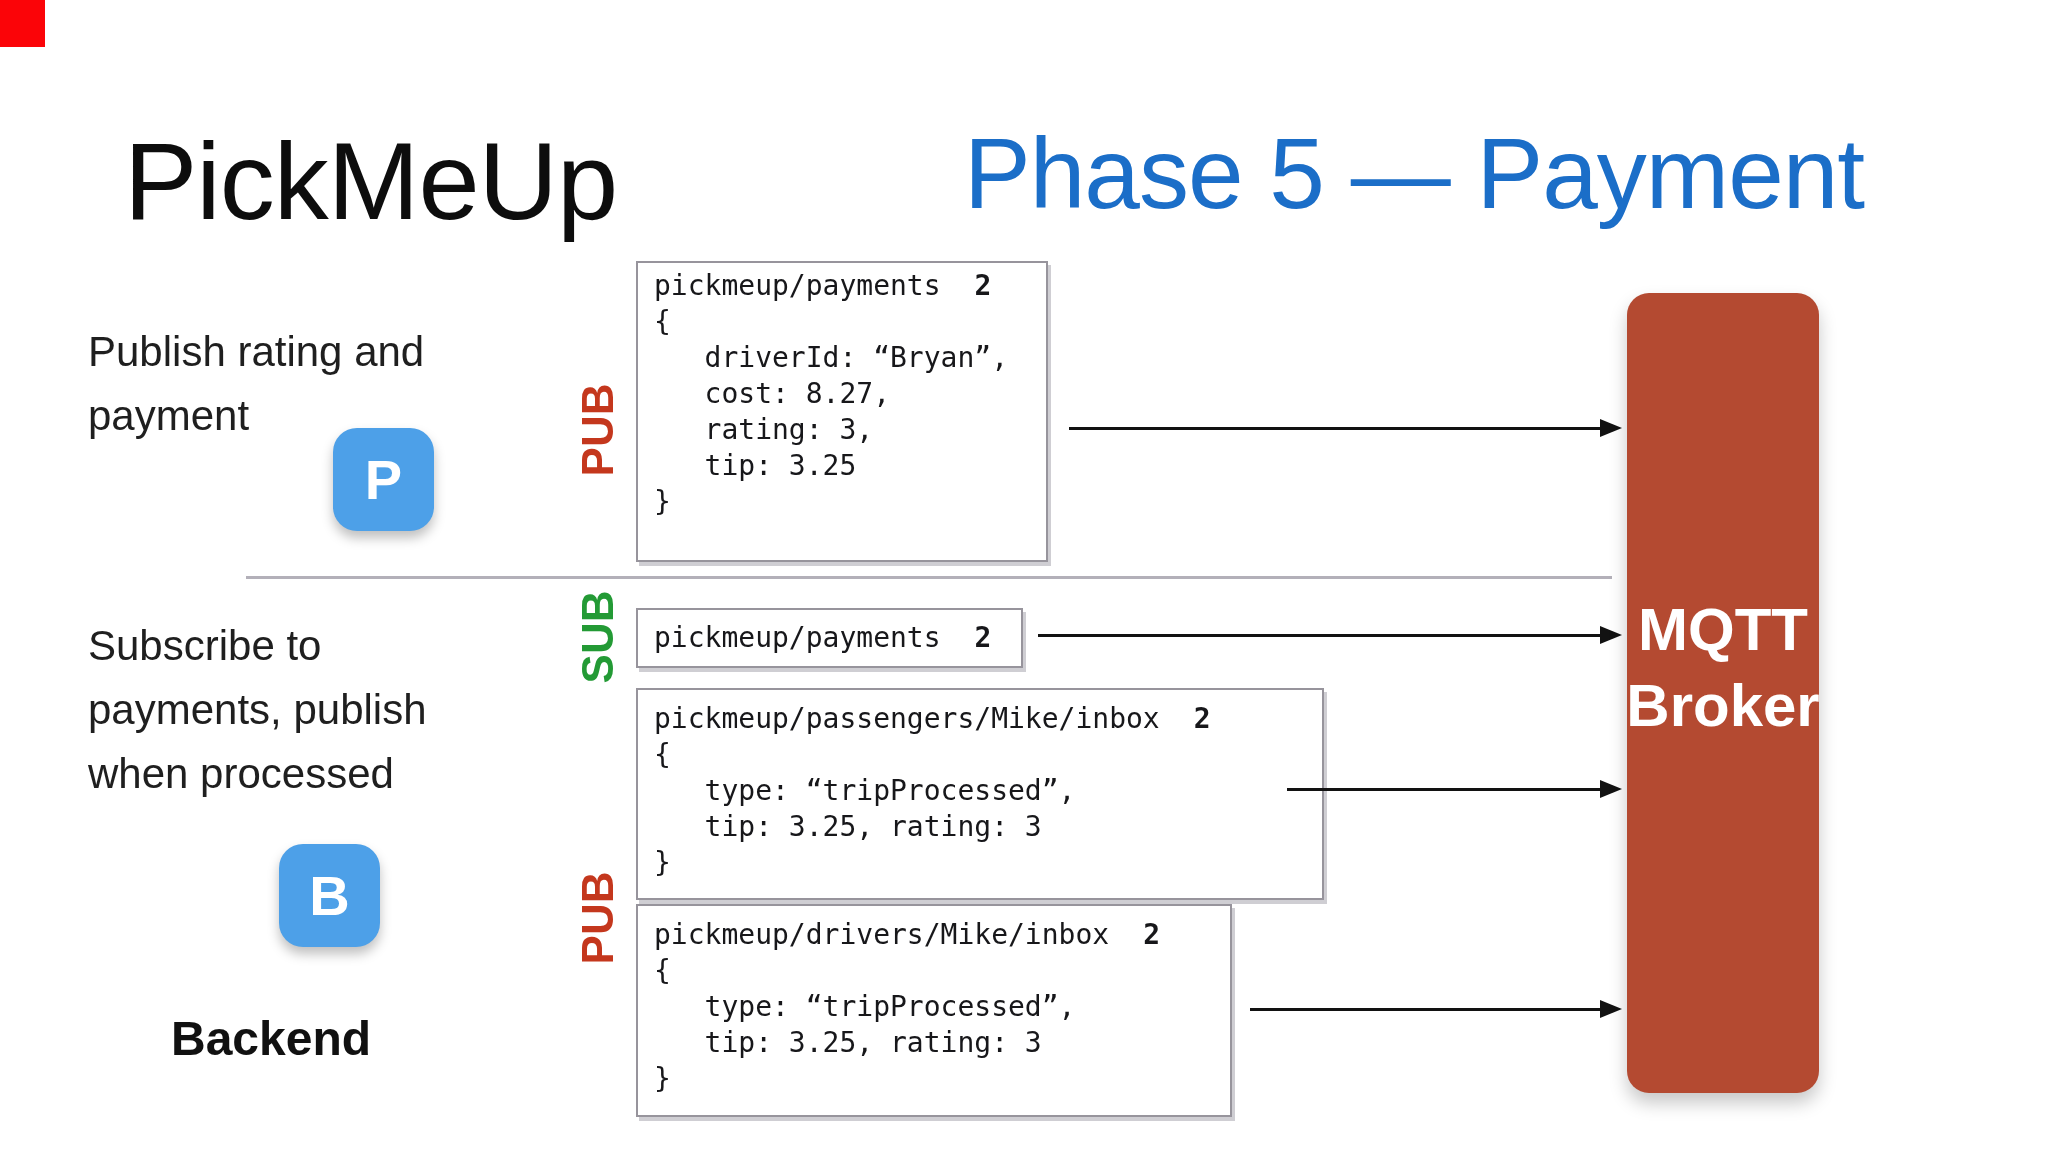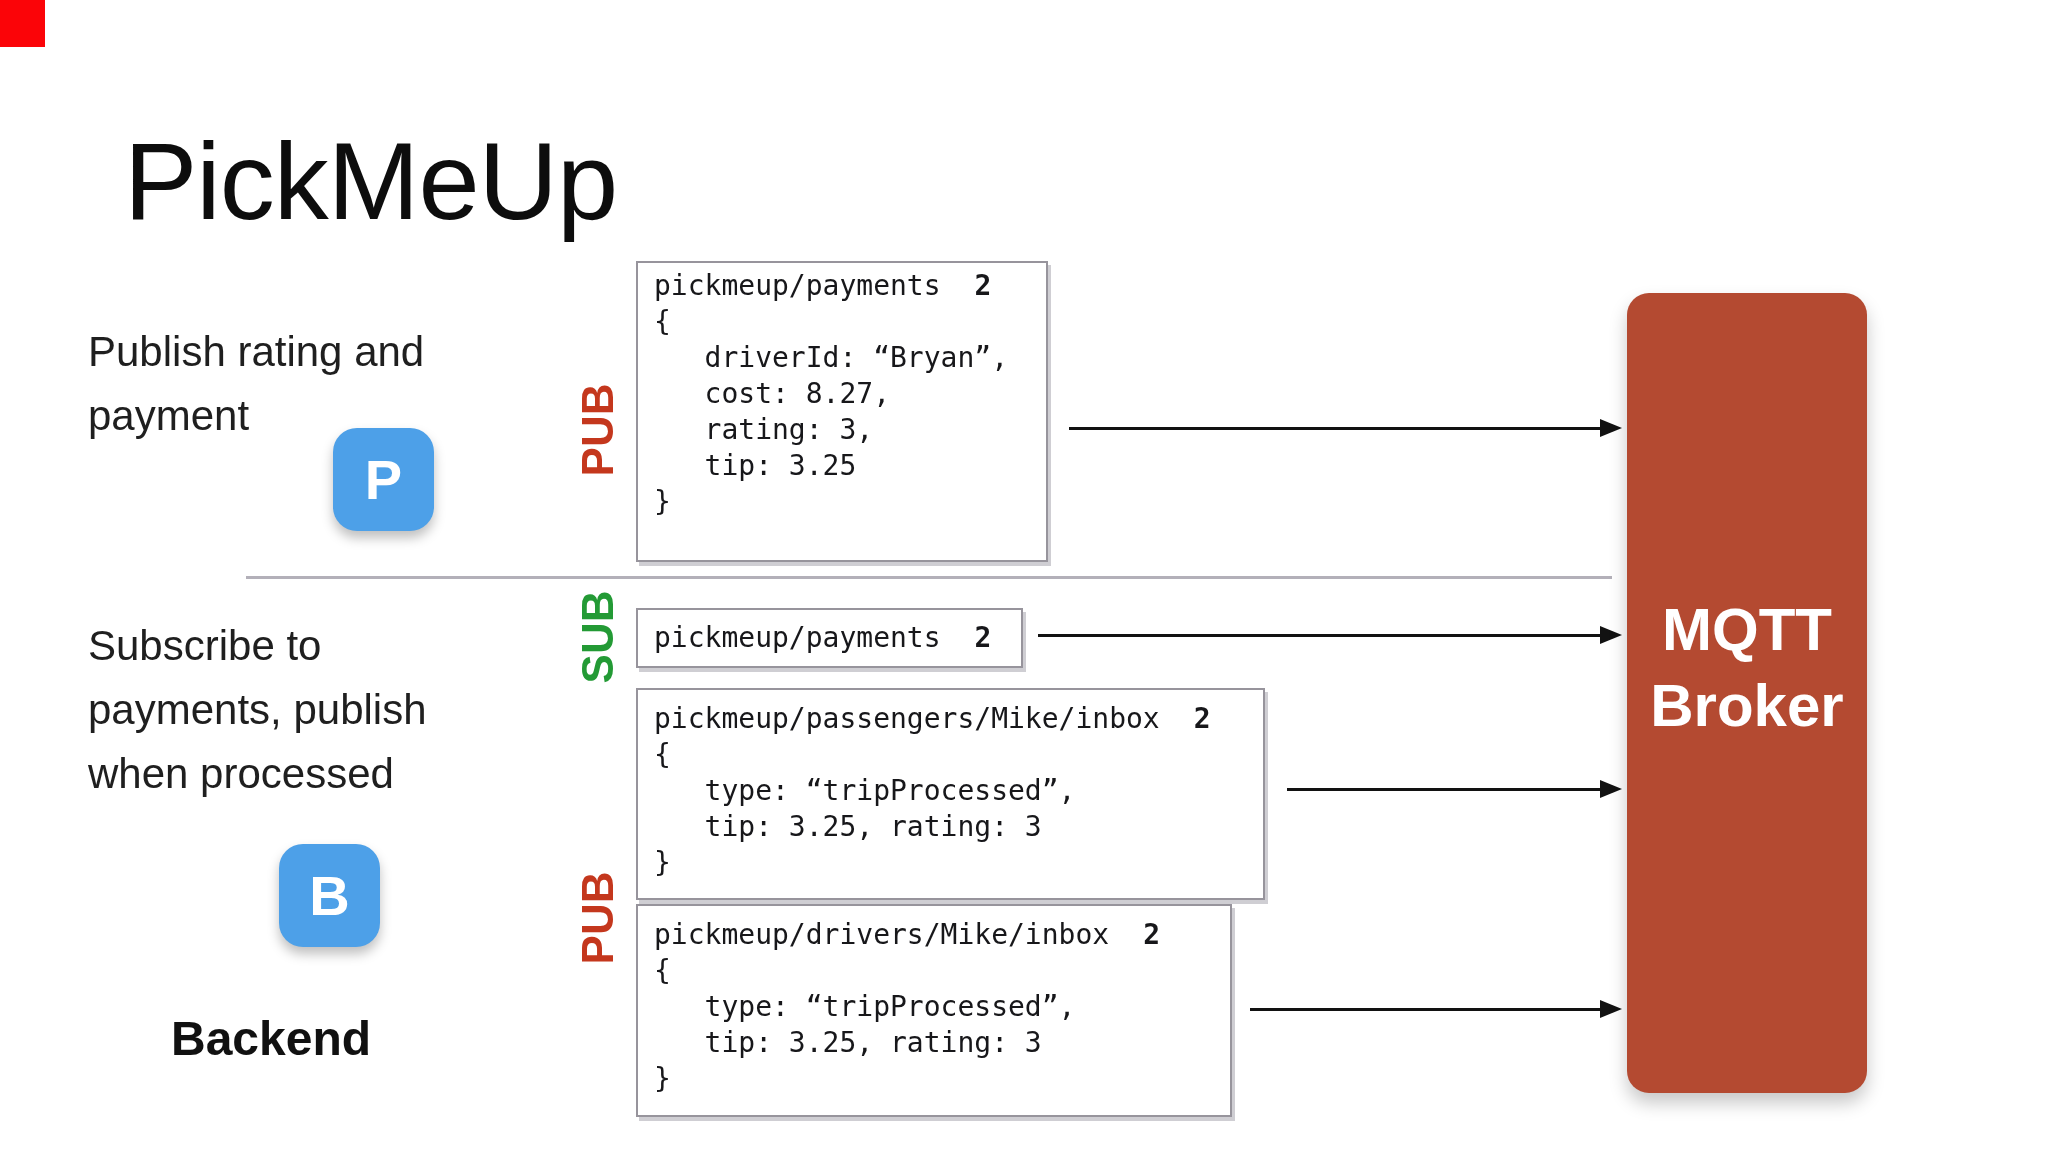--- a/index.html
+++ b/index.html
@@ -44,48 +44,49 @@
   
   .msgbox{position:absolute;background:#fff;border:2px solid #97949c;box-sizing:border-box;
           box-shadow:3px 4px 0 rgba(168,165,175,.55);
           font-family:"DejaVu Sans Mono","Liberation Mono",monospace;
           font-size:28px;line-height:36px;color:#17171a;padding:5px 16px;}
   .msgbox .line{white-space:pre;}
   .topic-row{display:flex;align-items:baseline;white-space:pre;}
   .qos{font-weight:bold;margin-left:34px;}
   .box1{left:636px;top:261px;width:412px;height:301px;}
   .boxS{left:636px;top:608px;width:387px;height:60px;padding-top:10px;}
-  .box2{left:636px;top:688px;width:629px;height:212px;padding-top:11px;}
+  .box2{left:636px;top:688px;width:688px;height:212px;padding-top:11px;}
   .box3{left:636px;top:904px;width:596px;height:213px;padding-top:11px;}
 
   
   .arrow{position:absolute;height:3px;background:#121212;}
   .arrow::after{content:"";position:absolute;right:-22px;top:-8px;width:0;height:0;
                 border-left:22px solid #121212;border-top:9px solid transparent;
                 border-bottom:9px solid transparent;}
   .arrow1{left:1069px;top:427px;width:531px;}
   .arrow2{left:1038px;top:634px;width:562px;}
   .arrow3{left:1287px;top:788px;width:313px;}
   .arrow4{left:1250px;top:1008px;width:350px;}
 
   
-  .broker{position:absolute;left:1627px;top:293px;width:240px;height:800px;border-radius:22px;
+  .broker{position:absolute;left:1627px;top:293px;width:192px;height:800px;border-radius:22px;
           background:#b44a31;box-shadow:0 10px 18px rgba(0,0,0,.22);
           display:flex;flex-direction:column;align-items:center;justify-content:center;
           padding-bottom:50px;box-sizing:border-box;}
   .broker .bline{color:#fff;font-weight:bold;font-size:60px;line-height:76px;}
 </style>
 </head>
 <body>
 
 <div id="canvas">
 
   <div class="corner"></div>
 
   <div class="app-title">PickMeUp</div>
+  <div class="phase-title">Phase 5 — Payment</div>
 
   <div class="caption caption1">
     <div>Publish rating and</div>
     <div>payment</div>
   </div>
   <div class="badge badge-p">
     <span>P</span>
   </div>
   <div class="vlabel pub vlabel-pub1">PUB</div>
 

